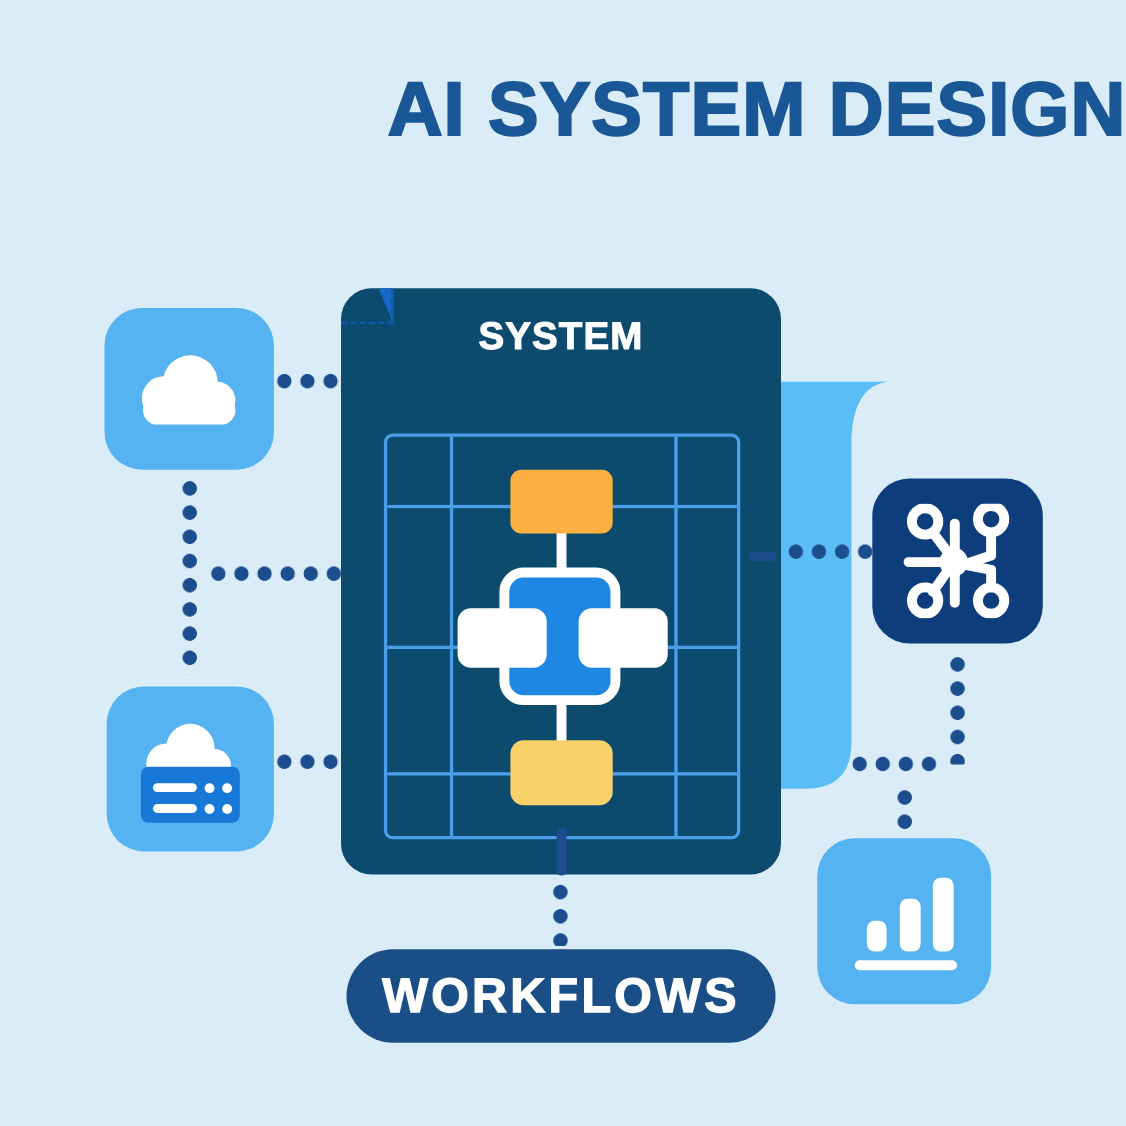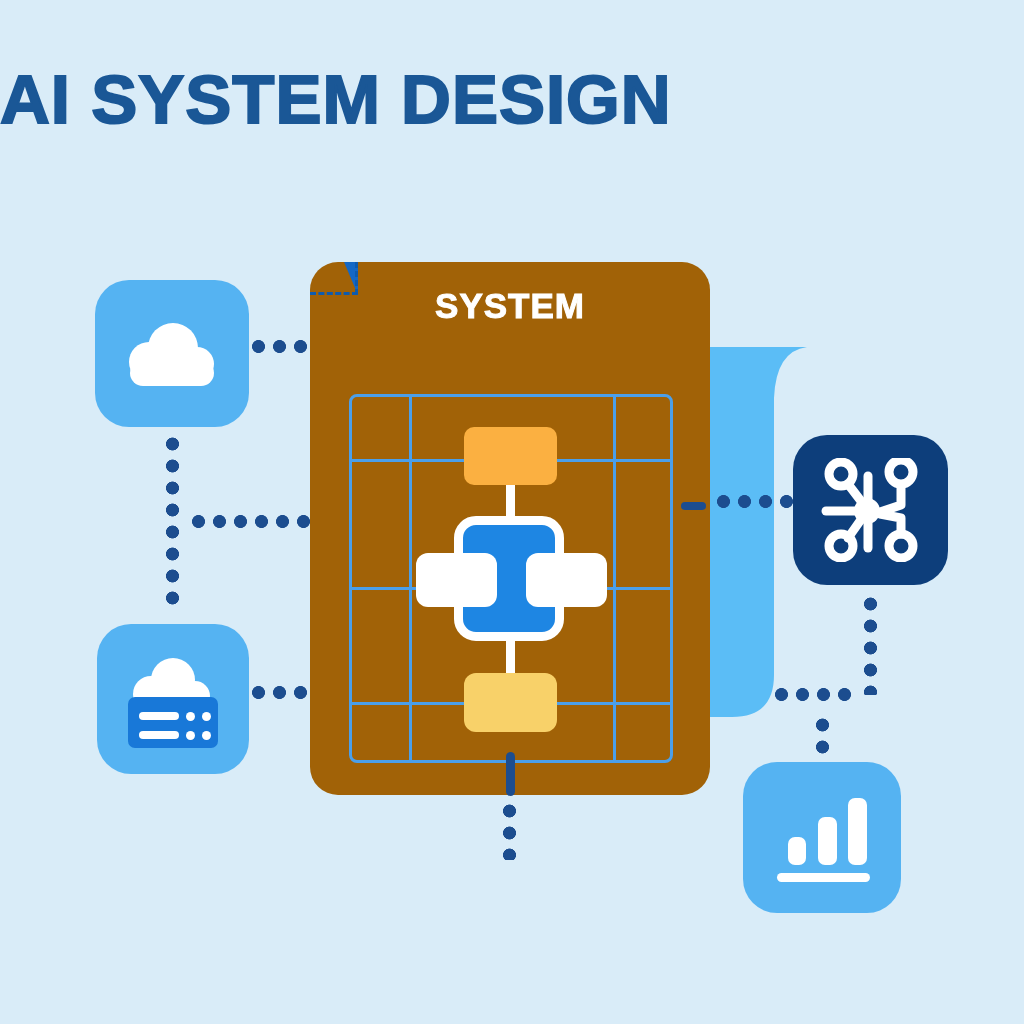--- a/index.html
+++ b/index.html
@@ -4,32 +4,32 @@
 <style>
   html,body{margin:0;padding:0;background:#D9ECF8;}
   .canvas{
     position:relative;width:1024px;height:1024px;overflow:hidden;
     background:#D9ECF8;font-family:"Liberation Sans",sans-serif;
   }
   .abs{position:absolute;}
 
   
   .main-title{
-    left:0;top:62px;width:1024px;text-align:left;
+    left:0;top:62px;width:1024px;text-align:right;
     color:#1A5796;font-weight:bold;font-size:69px;line-height:76px;
     letter-spacing:1px;-webkit-text-stroke:2px #1A5796;
   }
 
   
   .page-behind{left:640px;top:340px;z-index:1;}
 
   
   .card{
     left:310px;top:262px;width:400px;height:533px;
-    background:#a16207;border-radius:28px;z-index:2;
+    background:#0c4a6e;border-radius:28px;z-index:2;
   }
   .fold{
     left:0;top:0;width:45px;height:30px;
     border-right:3px dashed #0E5BAE;border-bottom:3px dashed #0E5BAE;
     border-top-left-radius:28px;
   }
   .fold-shade{
     left:34px;top:0;width:14px;height:33px;background:#1468C6;
     -webkit-clip-path:polygon(100% 0,100% 100%,0 0);
     clip-path:polygon(100% 0,100% 100%,0 0);
@@ -185,20 +185,23 @@
 
   <div class="abs tile light tile-bar">
     <div>
       <div class="abs bar b1"></div>
       <div class="abs bar b2"></div>
       <div class="abs bar b3"></div>
       <div class="abs bar base"></div>
     </div>
   </div>
 
+  <div class="abs pill">
+    <span>WORKFLOWS</span>
+  </div>
 
   <div class="abs dots h" style="left:248px;top:340px;width:64px;"></div>
   <div class="abs dots v" style="left:166px;top:433px;height:180px;"></div>
   <div class="abs dots h" style="left:188px;top:515px;width:123px;"></div>
   <div class="abs dots h" style="left:248px;top:686px;width:64px;"></div>
 
   <div class="abs dash" style="left:681px;top:502px;width:25px;height:8px;"></div>
   <div class="abs dots h" style="left:713px;top:495px;width:84px;"></div>
 
   <div class="abs dots v" style="left:864px;top:593px;height:102px;"></div>

